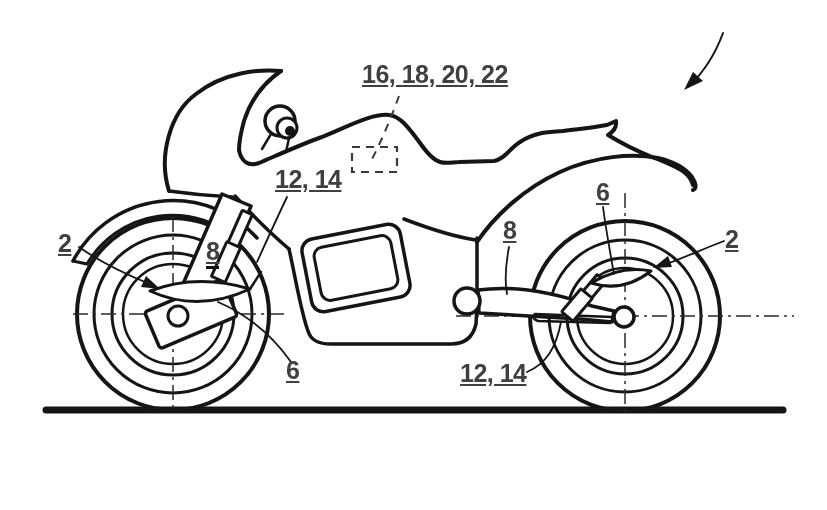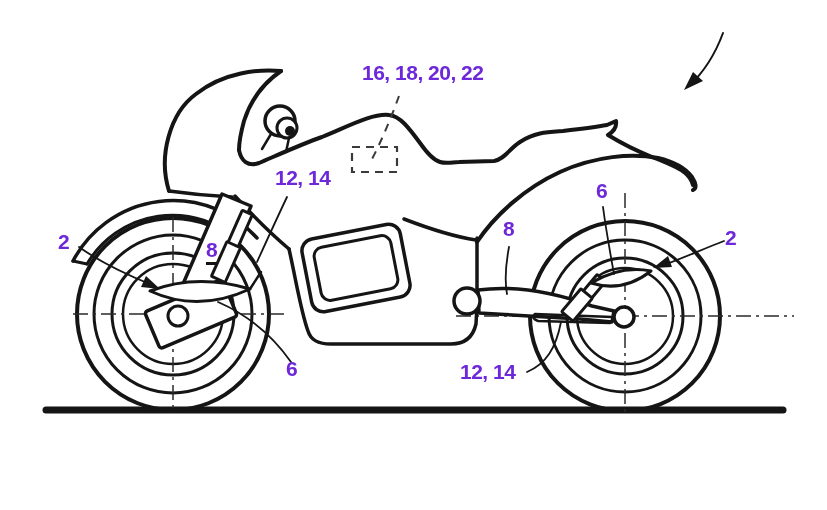--- a/index.html
+++ b/index.html
@@ -21,26 +21,27 @@
   svg .wfill { fill: #ffffff; }
   svg .solid { fill: #151515; stroke: none; }
   svg .center {
     stroke: #2a2a2a;
     fill: none;
     stroke-width: 1.5;
     stroke-dasharray: 15 5 3 5;
   }
   .ref {
     position: absolute;
-    color: #6d28d9;
-    font-size: 21px;
+    color: #404040;
+    font-size: 25px;
     font-weight: 700;
     letter-spacing: -0.5px;
     line-height: 1;
     white-space: nowrap;
+    text-decoration: underline;
   }
   .ref.underline {
     border-bottom: 3px solid #141414;
     padding-bottom: 2px;
   }
 </style>
 </head>
 <body>
 
 <div class="stage">

